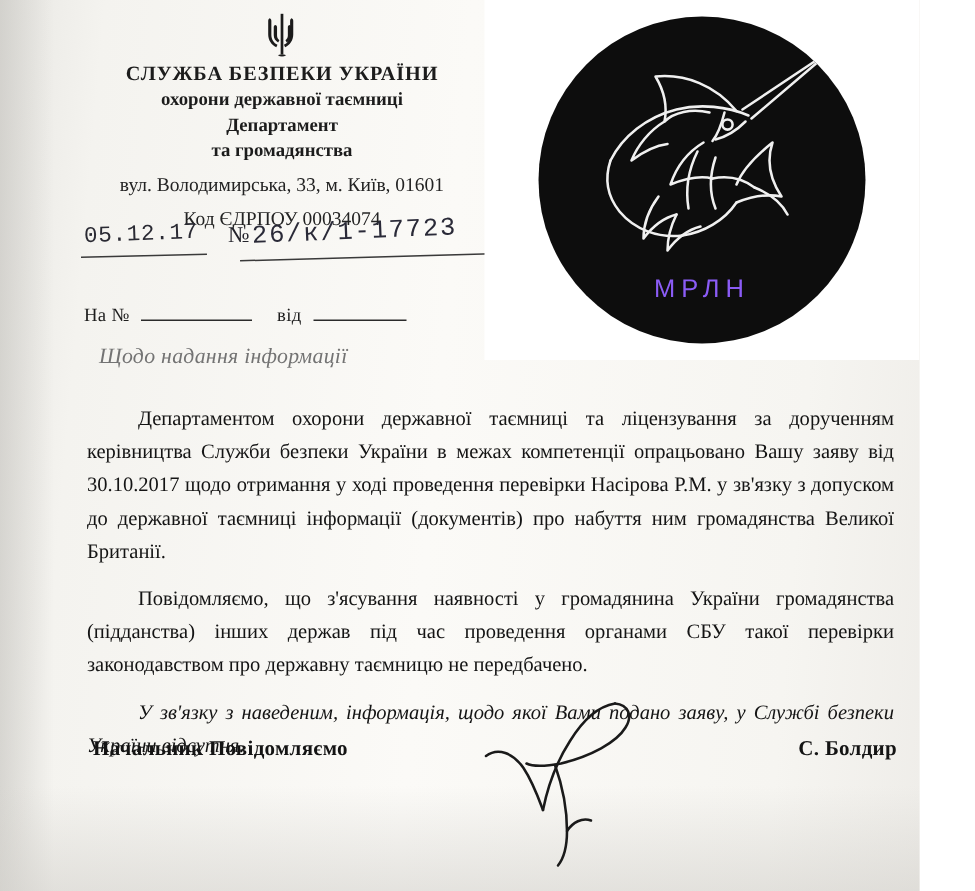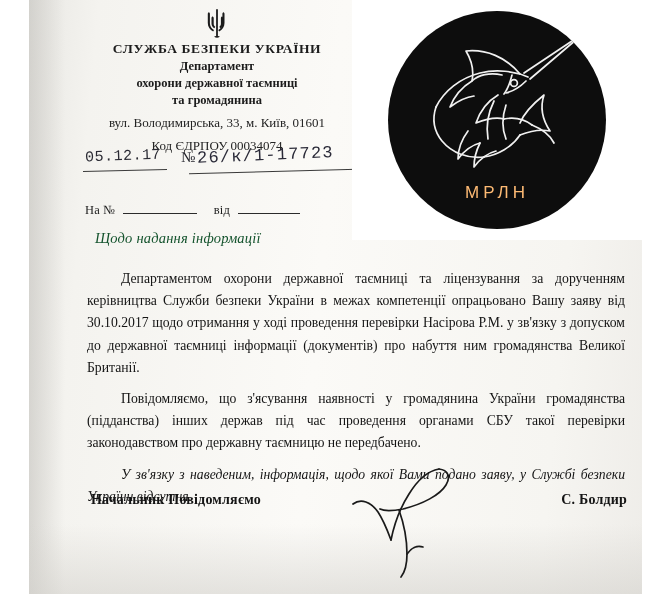--- a/index.html
+++ b/index.html
@@ -12,21 +12,20 @@
     height: 594px;
     overflow: hidden;
     font-family: "Liberation Serif", serif;
   }
   #page {
     position: relative;
     width: 613px;
     height: 594px;
     background: #f7f6f3;
     overflow: hidden;
-    margin-left: 29px;
   }
   
   .paper {
     position: absolute;
     left: 0; top: 0;
     width: 650px; height: 594px;
     background:
       linear-gradient(95deg, #e8e7e3 0%, #f4f3ef 10%, #fbfaf7 45%, #f6f5f1 80%, #eceae6 100%);
   }
   .paper-shade-bottom {
@@ -145,21 +144,21 @@
   .rule.r1 { width: 74px; margin: 0 14px 0 4px; }
   .rule.r2 { width: 62px; margin-left: 5px; }
 
   
   .subject {
     position: absolute;
     left: 66px;
     top: 230px;
     font-size: 14.5px;
     font-style: italic;
-    color: #14532d;
+    color: #737373;
     letter-spacing: 0.2px;
   }
 
   
   .body-text {
     position: absolute;
     left: 58px;
     top: 268px;
     width: 538px;
     font-size: 13.7px;
@@ -225,21 +224,21 @@
     border-radius: 50%;
     background: #0d0d0d;
     overflow: hidden;
   }
   .logo-text {
     position: absolute;
     left: 0;
     bottom: 26px;
     width: 100%;
     text-align: center;
-    color: #fdba74;
+    color: #8b5cf6;
     font-family: "Liberation Sans", sans-serif;
     font-size: 17px;
     letter-spacing: 4px;
   }
   .fish {
     position: absolute;
     left: 14px;
     top: 16px;
     width: 190px;
     height: 150px;
@@ -260,23 +259,23 @@
           <path d="M11.1 1.2h1.8v27h-1.8z"></path>
           <path d="M3.4 4.2c.9 0 1.5.7 1.5 1.6v9.5c0 2.9 1.6 5.3 4.1 6.6l-.8 1.6C4.9 21.9 2.8 18.8 2.8 15V5.8c0-.9.6-1.6 1.5-1.6z"></path>
           <path d="M20.6 4.2c.9 0 1.5.7 1.5 1.6V15c0 3.8-2.1 6.9-5.4 8.5l-.8-1.6c2.5-1.3 4.1-3.7 4.1-6.6V5.8c0-.9.6-1.6 1.5-1.6z" transform="translate(-2.6,0)"></path>
           <path d="M7.5 8.6c.8 0 1.4.6 1.4 1.5v5.6c0 1.3.6 2.4 1.6 3.1l-.9 1.5c-1.8-1-2.9-2.8-2.9-4.8v-5.4c0-.9.5-1.5 1.4-1.5z" transform="translate(-.2,0)"></path>
           <path d="M16.5 8.6c.9 0 1.4.6 1.4 1.5v5.4c0 2-1.1 3.8-2.9 4.8l-.9-1.5c1-.7 1.6-1.8 1.6-3.1v-5.6c0-.9.6-1.5 1.4-1.5z" transform="translate(.2,0)"></path>
           <path d="M12 28.1c1.6 0 2.8.7 2.8.7-.9.6-1.9.9-2.8.9s-1.9-.3-2.8-.9c0 0 1.2-.7 2.8-.7z"></path>
         </g>
       </svg>
     </div>
     <div class="org-name">СЛУЖБА БЕЗПЕКИ УКРАЇНИ</div>
+    <div class="dept-line">охорони державної таємниці</div>
     <div class="dept-line">Департамент</div>
-    <div class="dept-line">охорони державної таємниці</div>
-    <div class="dept-line">та громадянина</div>
+    <div class="dept-line">та громадянства</div>
     <div class="addr">вул. Володимирська, 33, м. Київ, 01601</div>
     <div class="addr">Код ЄДРПОУ 00034074</div>
   </div>
 
   <div class="numrow">
     <div class="date-stamp">05.12.17</div>
     <div class="date-underline"></div>
     <div class="num-sign">№</div>
     <div class="num-val">26/к/1-17723</div>
     <div class="num-underline"></div>

